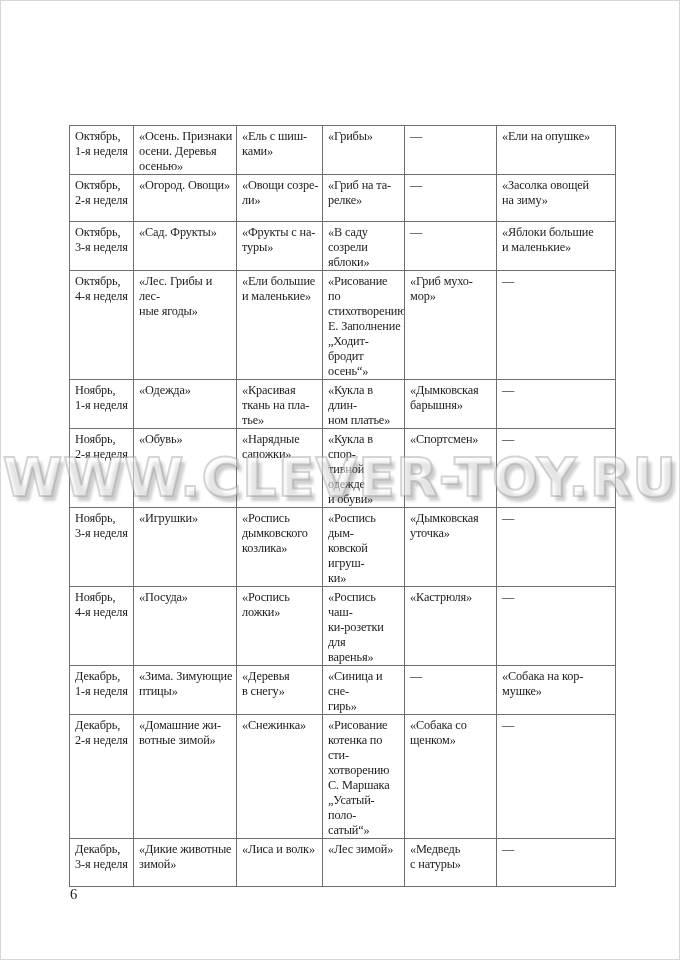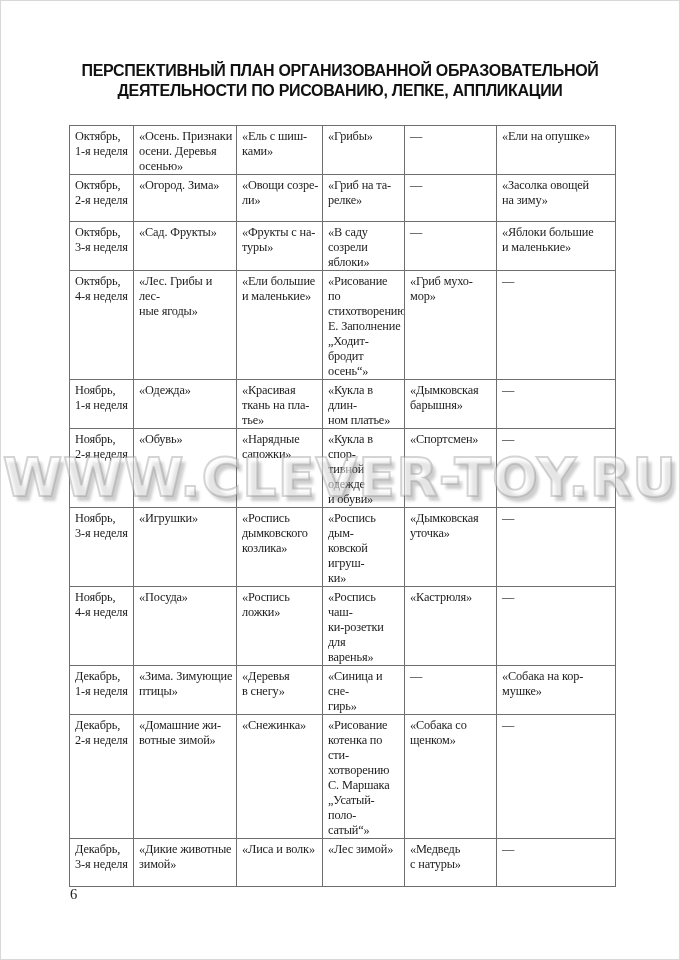--- a/index.html
+++ b/index.html
@@ -45,22 +45,20 @@
     -webkit-text-stroke:2px rgba(150,150,150,0.40);
     text-shadow:4px 5px 3px rgba(80,80,80,0.28);
     pointer-events:none;z-index:5;
   }
 </style>
 </head>
 <body>
 
 <div class="page">
 
-  <div class="doc-title">ПЕРСПЕКТИВНЫЙ ПЛАН ОРГАНИЗОВАННОЙ ОБРАЗОВАТЕЛЬНОЙ
-ДЕЯТЕЛЬНОСТИ ПО РИСОВАНИЮ, ЛЕПКЕ, АППЛИКАЦИИ</div>
 
   <table class="plan">
     <colgroup>
       <col style="width:64px">
         <col style="width:103px">
         <col style="width:86px">
       <col style="width:82px">
         <col style="width:92px">
         <col style="width:119px">
     </colgroup>
@@ -76,21 +74,21 @@
         <td>«Ель с шиш-
 ками»</td>
         <td>«Грибы»</td>
         <td class="dash">—</td>
         <td>«Ели на опушке»</td>
       </tr>
 
       <tr style="height:47px">
         <td>Октябрь,
 2-я неделя</td>
-        <td>«Огород. Зима»</td>
+        <td>«Огород. Овощи»</td>
         <td>«Овощи созре-
 ли»</td>
         <td>«Гриб на та-
 релке»</td>
         <td class="dash">—</td>
         <td>«Засолка овощей
 на зиму»</td>
       </tr>
 
       <tr style="height:47px">

